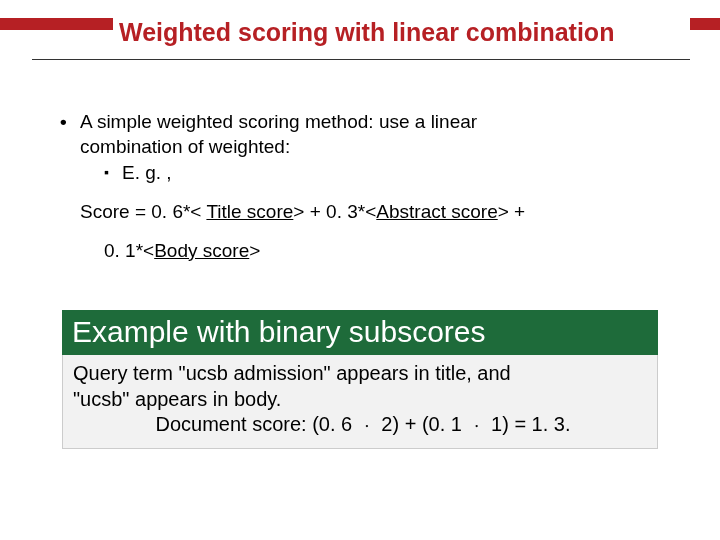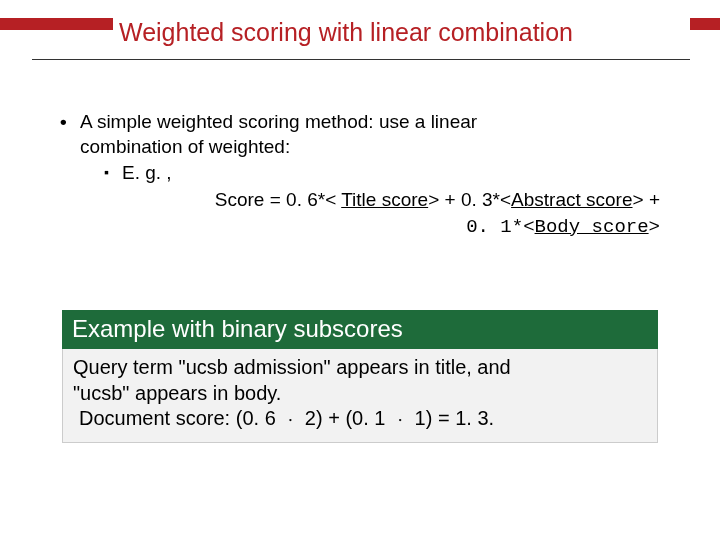--- a/index.html
+++ b/index.html
@@ -29,21 +29,21 @@
     height: 12px;
     background: #b62024;
     width: 100%;
   }
   .title-text {
     position: absolute;
     top: -4px;
     left: 113px;
     right: 30px;
     font-size: 25px;
-    font-weight: normal;
+    font-weight: bold;
     color: #b62024;
     background: #ffffff;
     padding: 4px 6px 2px 6px;
     line-height: 1.15;
     white-space: nowrap;
   }
   .title-underline {
     position: absolute;
     top: 59px;
     left: 32px;
@@ -81,51 +81,50 @@
     align-items: flex-start;
   }
   .sub-square {
     flex: 0 0 auto;
     width: 18px;
     font-size: 14px;
     line-height: 22px;
   }
   .score-line {
     margin-left: 20px;
-    margin-top: 2px;
-    text-align: right;
+    margin-top: 14px;
   }
   .score-line2 {
     margin-left: 44px;
-    font-family: Liberation Mono, monospace;
   }
   .u { text-decoration: underline; }
 
   .example-box {
     position: absolute;
     top: 310px;
     left: 62px;
     right: 62px;
   }
   .example-header {
     background: #1e6b3a;
     color: #ffffff;
-    font-size: 24px;
+    font-size: 30px;
     padding: 5px 10px 6px 10px;
   }
   .example-body {
     background: #f2f2f2;
     border: 1px solid #cccccc;
     border-top: none;
     font-size: 20px;
     padding: 6px 10px 10px 10px;
     line-height: 1.28;
   }
   .example-body .line2 {
     margin-left: 6px;
+    text-align: center;
   }
   .dot-op {
     display: inline-block;
     font-size: 14px;
     vertical-align: middle;
     line-height: 1;
     padding: 0 2px;
   }
 </style>
 </head>

